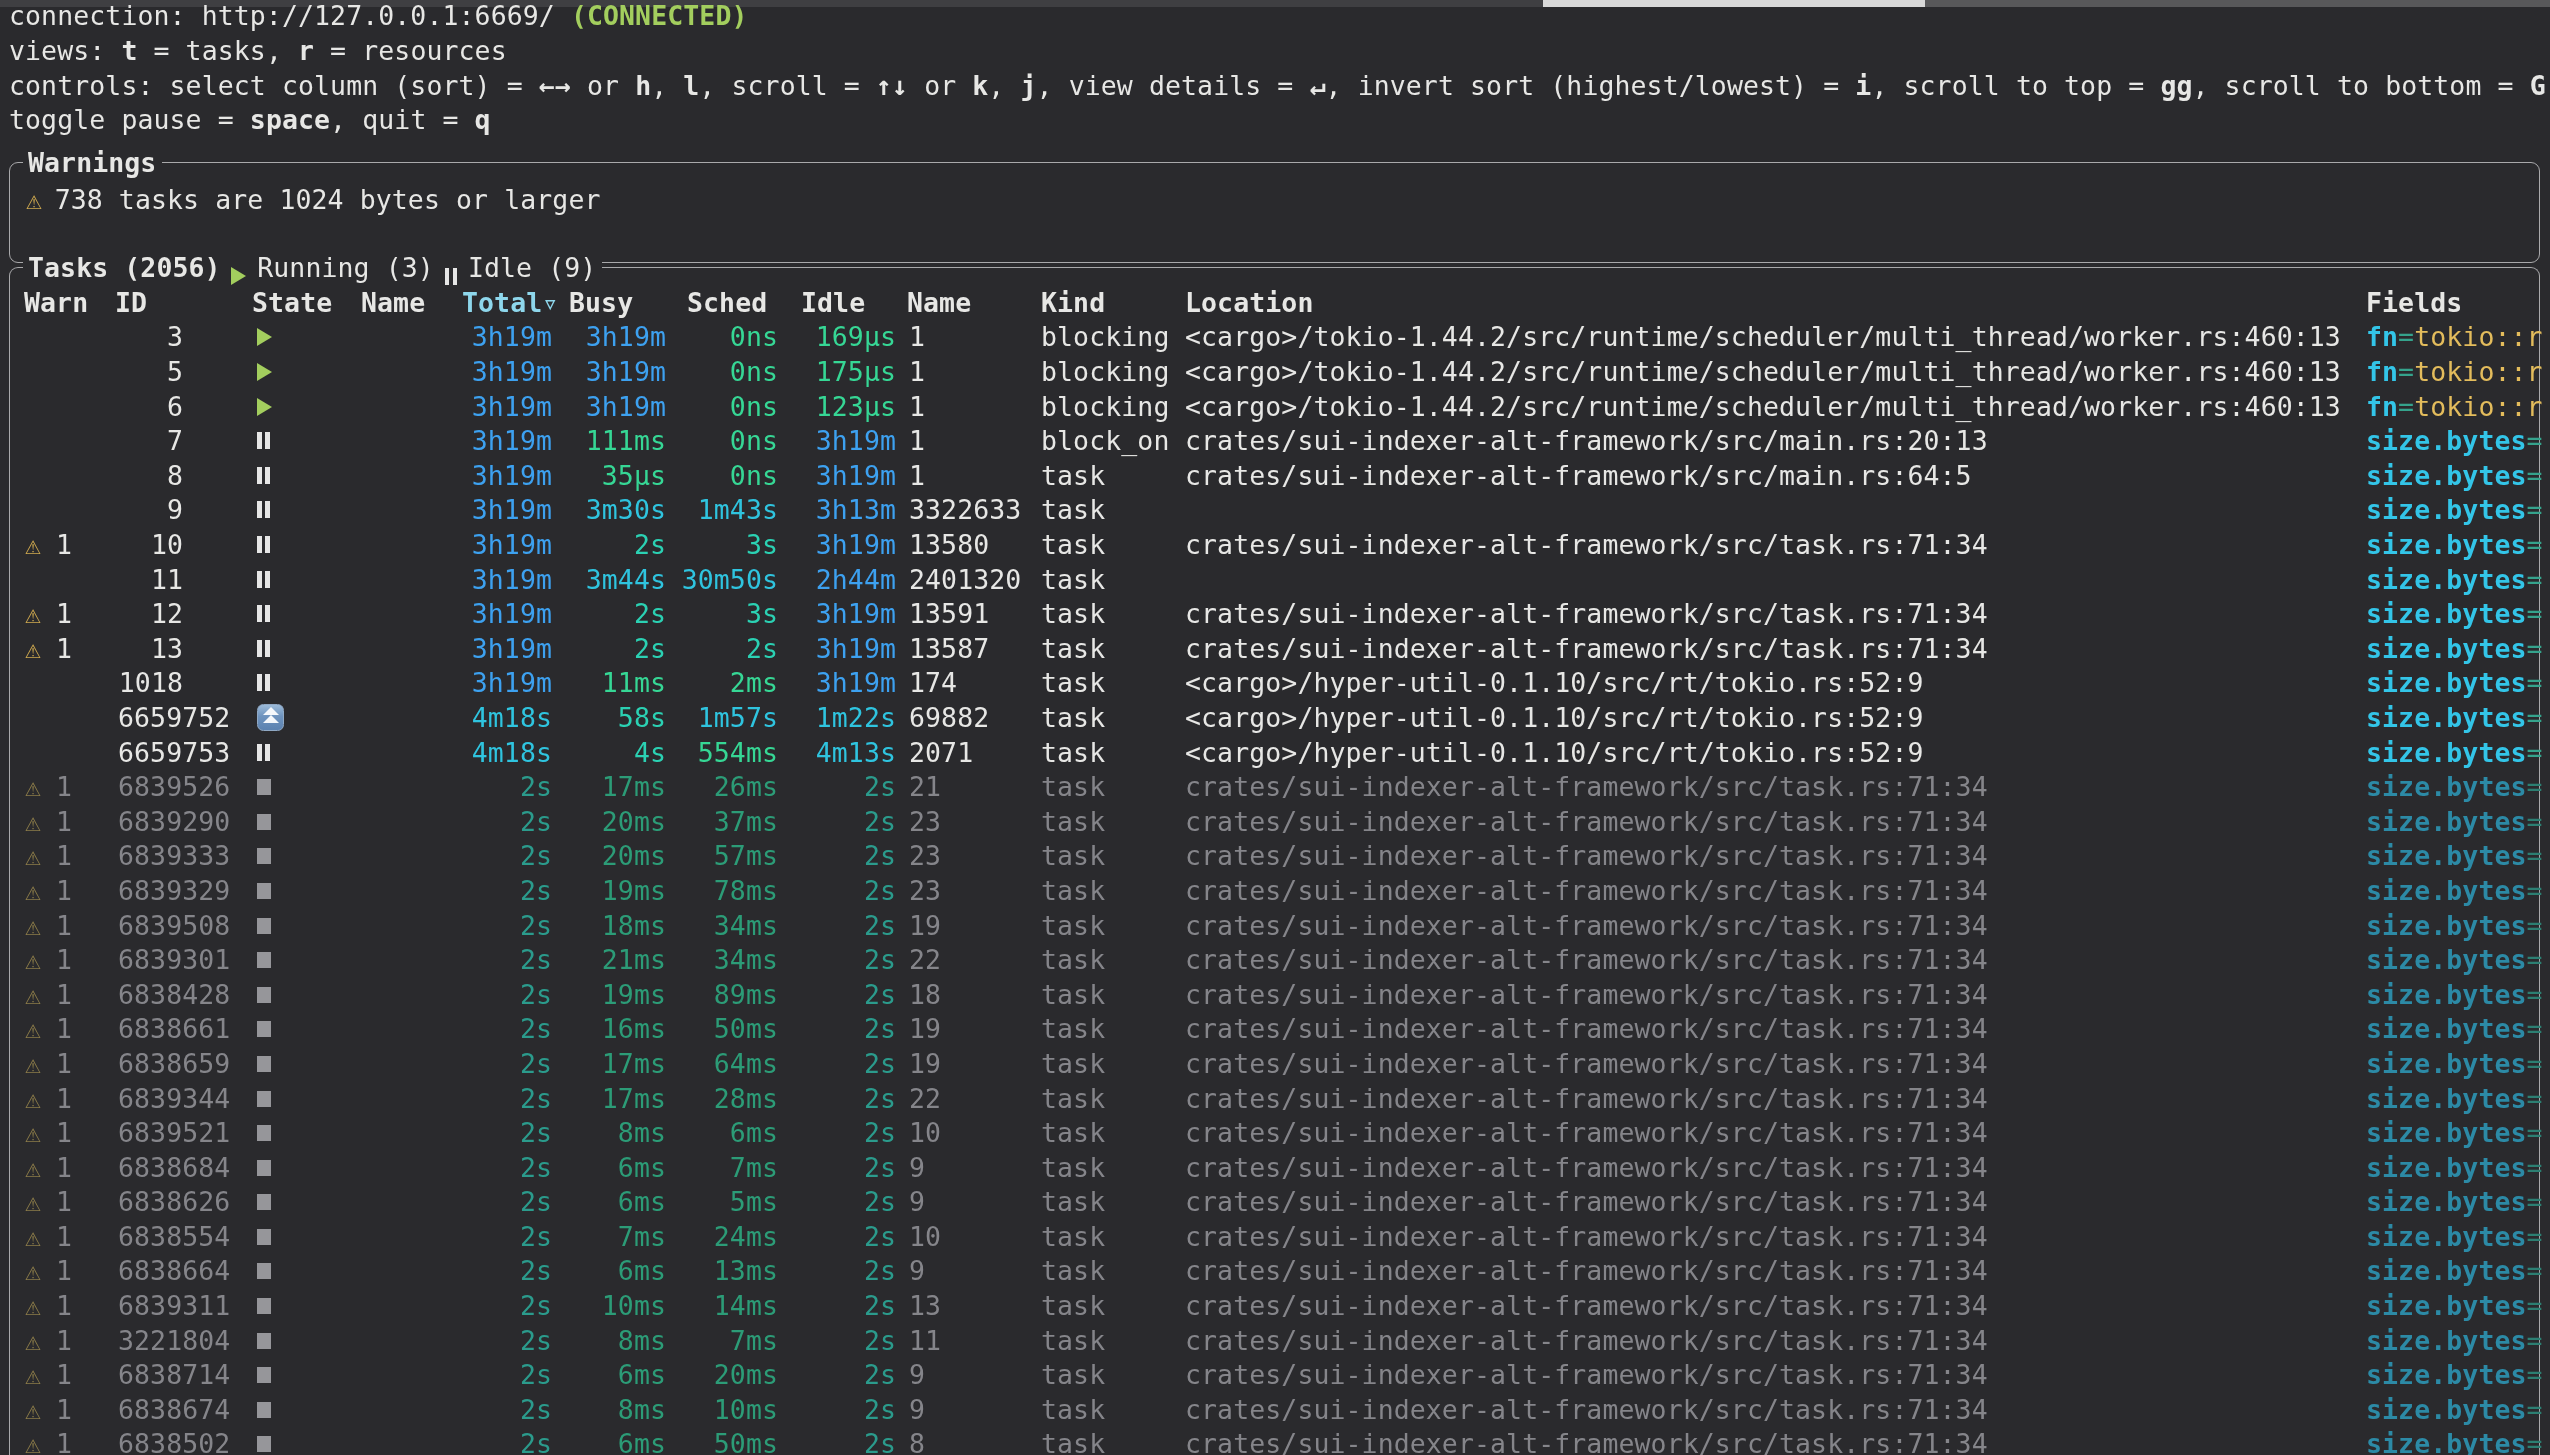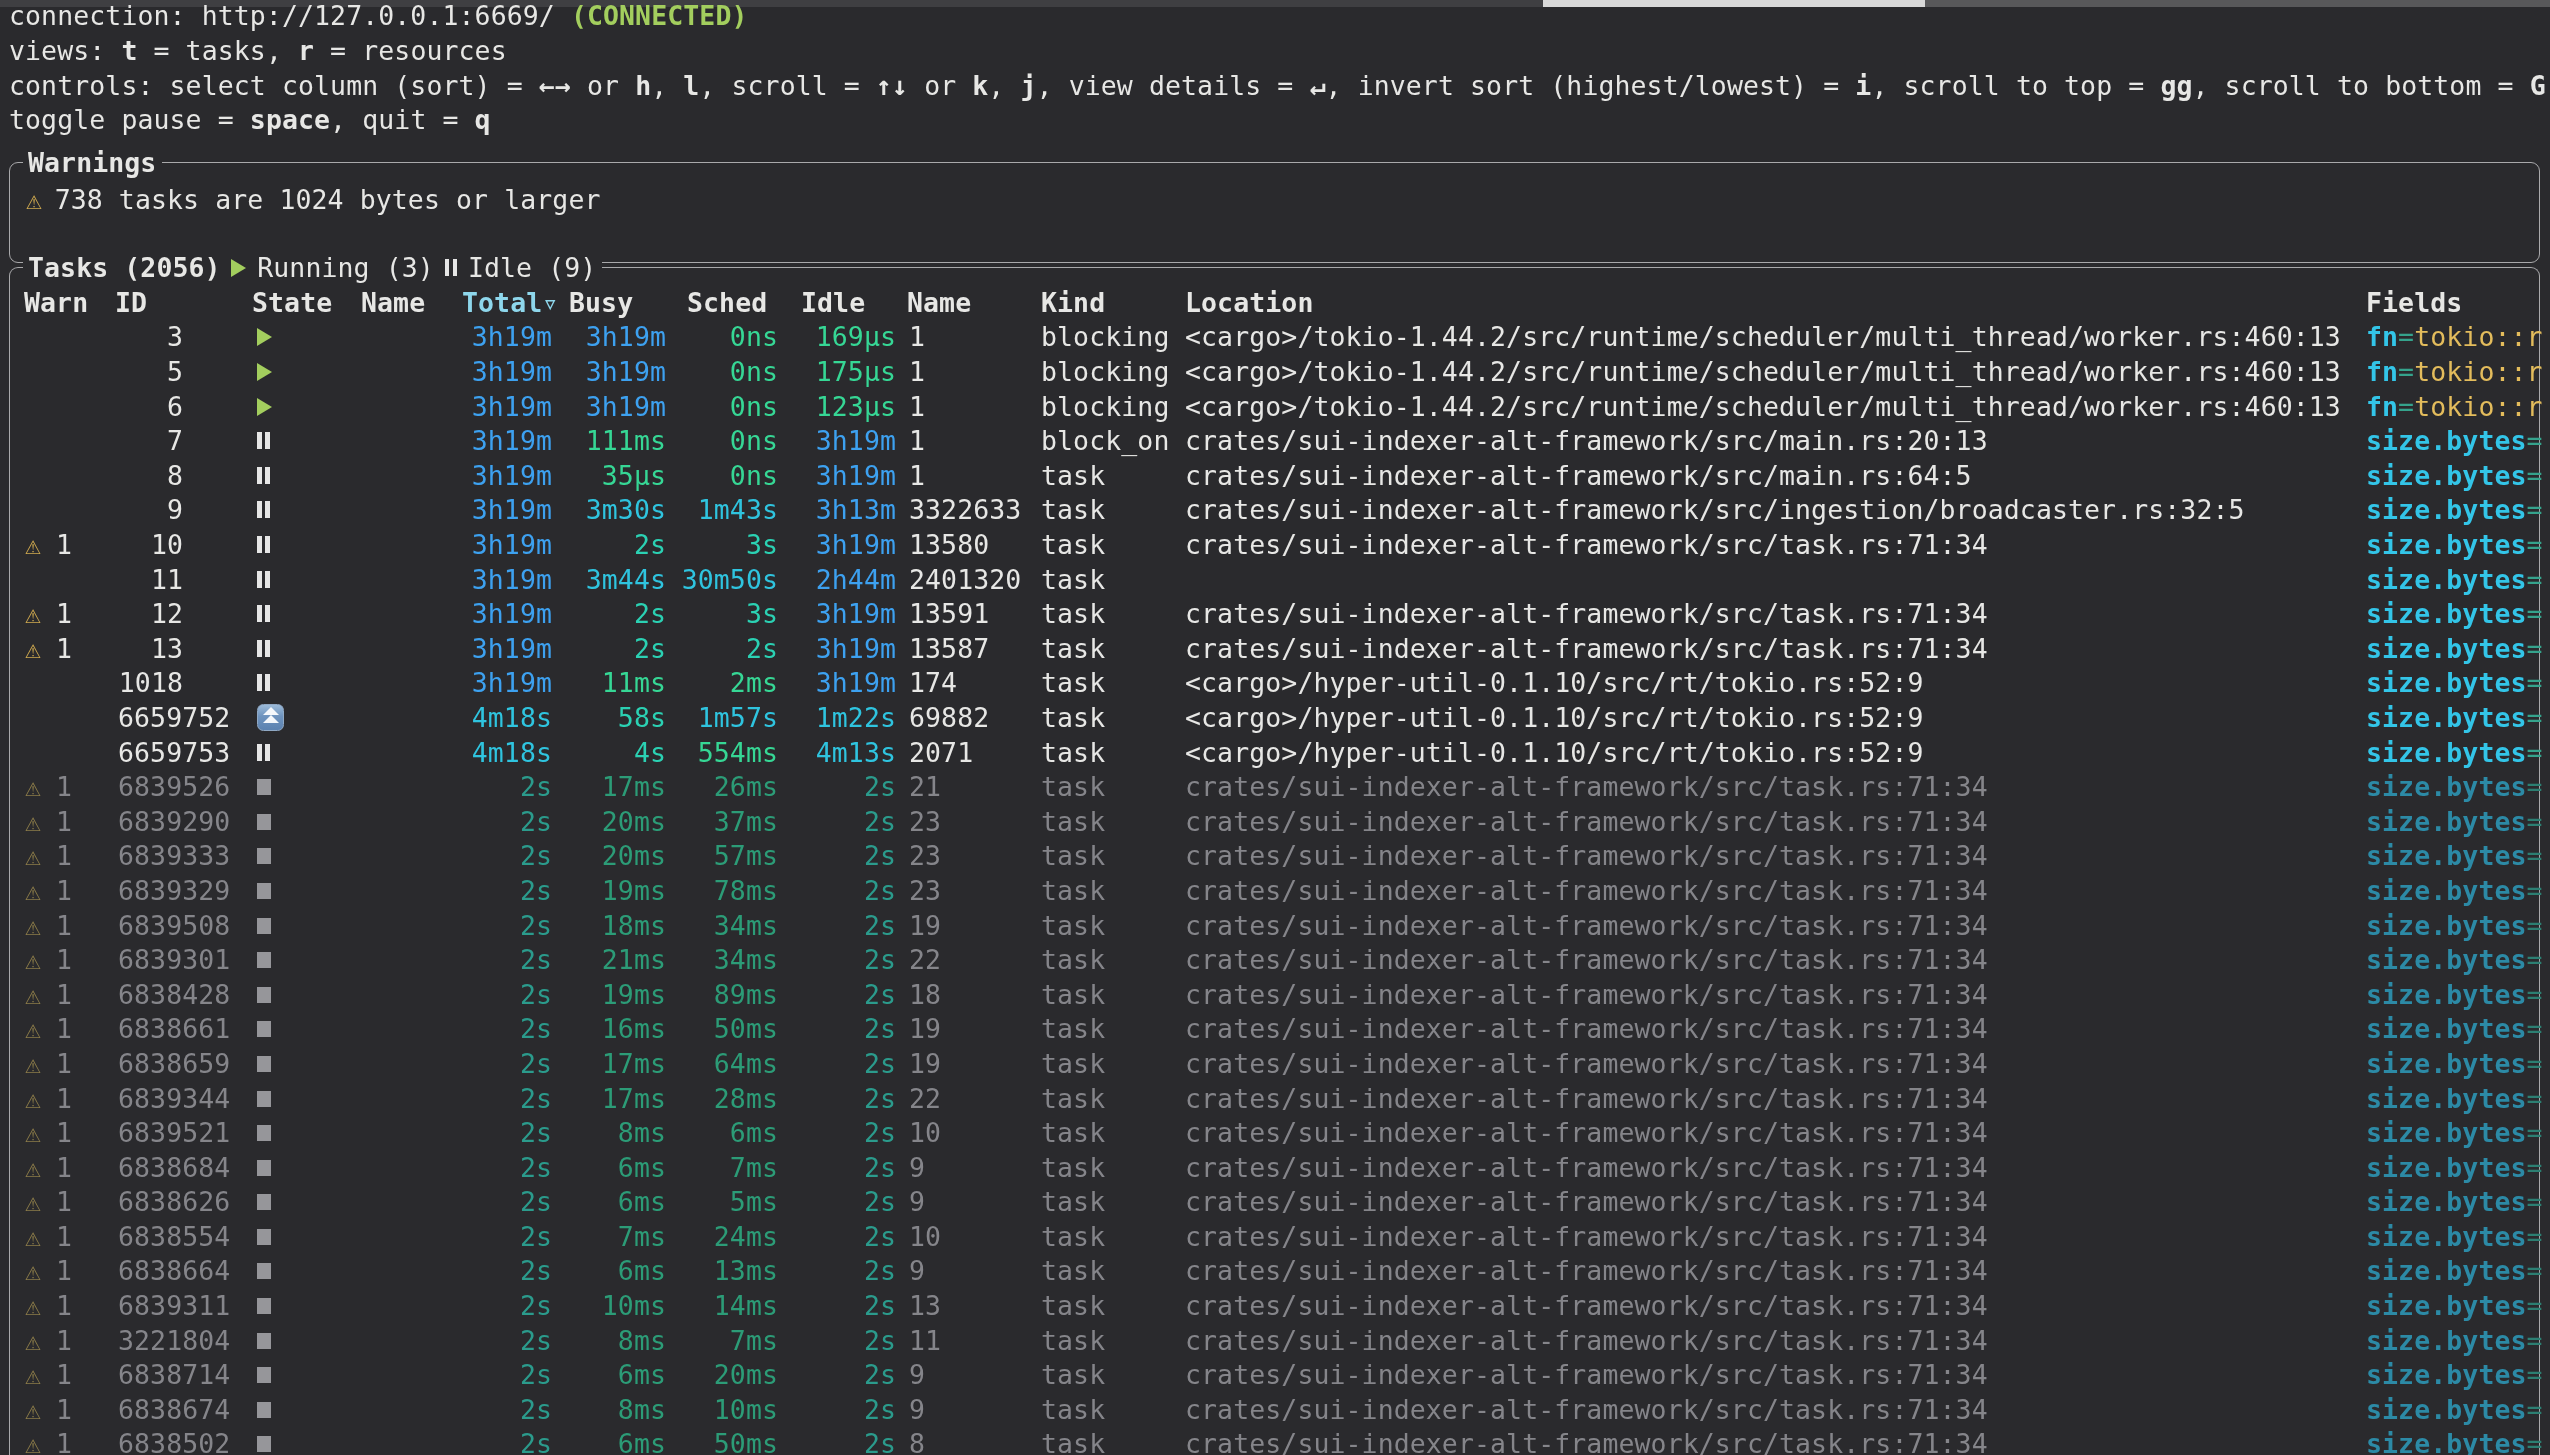--- a/index.html
+++ b/index.html
@@ -25,21 +25,21 @@
   .tabstrip{position:absolute;top:0;left:0;width:100%;height:7.2px;display:flex;}
   .tabstrip .seg1{width:60.5%;background:var(--tab-dark);}
   .tabstrip .seg2{width:15%;background:var(--tab-light);}
   .tabstrip .seg3{flex:1;background:var(--tab-mid);}
   
   .hline{position:absolute;left:9px;height:35px;line-height:35px;white-space:pre;}
   
   .box{position:absolute;border:1.8px solid var(--border);border-radius:9px;background:transparent;}
   .warnings-box{left:9px;top:162px;width:2529px;height:99px;}
   .tasks-box{left:9px;top:267px;width:2529px;height:1256px;border-bottom:none;border-radius:9px 9px 0 0;}
-  .box-title{position:absolute;top:-18px;left:12.6px;background:var(--background);padding:0 5.4px;height:35px;line-height:35px;display:flex;align-items:center;gap:10.8px;white-space:pre;}
+  .box-title{position:absolute;top:-18px;left:12.6px;background:var(--background);padding:0 5.4px;height:35px;line-height:35px;display:flex;align-items:flex-end;gap:10.8px;white-space:pre;}
   .warning-item{position:absolute;left:16px;top:19px;height:35px;line-height:35px;white-space:pre;}
   .warning-item .warn-glyph{color:var(--warn-yellow);margin-right:12.6px;}
   
   .icon-running{display:inline-block;width:0;height:0;border-left:15.3px solid var(--green-accent);border-top:9px solid transparent;border-bottom:9px solid transparent;}
   .icon-pause{display:inline-block;width:4.5px;height:17px;background:#E6E6E6;box-shadow:8px 0 0 #E6E6E6;margin-right:8px;}
   .icon-completed{display:inline-block;width:13.5px;height:16px;background:#96969A;}
   .icon-scheduled{display:inline-block;position:relative;width:25px;height:25px;border-radius:6.3px;border:0.9px solid #8FA8C4;background:linear-gradient(180deg,#9BBAD8 0%,#6E93BE 45%,#5C82B0 100%);}
   .icon-scheduled::before,.icon-scheduled::after{content:"";position:absolute;left:4.5px;width:0;height:0;border-left:8px solid transparent;border-right:8px solid transparent;border-bottom:8px solid #F4F7FB;}
   .icon-scheduled::before{top:1.8px;}
   .icon-scheduled::after{top:10px;}
@@ -194,21 +194,20 @@
       </div>
       <div class="row" style="top: 492px;">
         <span class="cell cell-id">9</span>
         <span class="cell cell-state"><span class="icon-pause"></span></span>
         <span class="cell cell-total dur-h">3h19m</span>
         <span class="cell cell-busy dur-m">3m30s</span>
         <span class="cell cell-sched dur-m">1m43s</span>
         <span class="cell cell-idle dur-h">3h13m</span>
         <span class="cell cell-polls">3322633</span>
         <span class="cell cell-kind">task</span>
-        <span class="cell cell-location">crates/sui-indexer-alt-framework/src/ingestion/broadcaster.rs:32:5</span>
         <span class="cell cell-fields"><span class="f-name">size.bytes</span><span class="f-eq">=</span></span>
       </div>
       <div class="row" style="top: 527px;">
         <span class="cell cell-warn-icon">⚠</span>
         <span class="cell cell-warn-count">1</span>
         <span class="cell cell-id">10</span>
         <span class="cell cell-state"><span class="icon-pause"></span></span>
         <span class="cell cell-total dur-h">3h19m</span>
         <span class="cell cell-busy dur-s">2s</span>
         <span class="cell cell-sched dur-s">3s</span>

